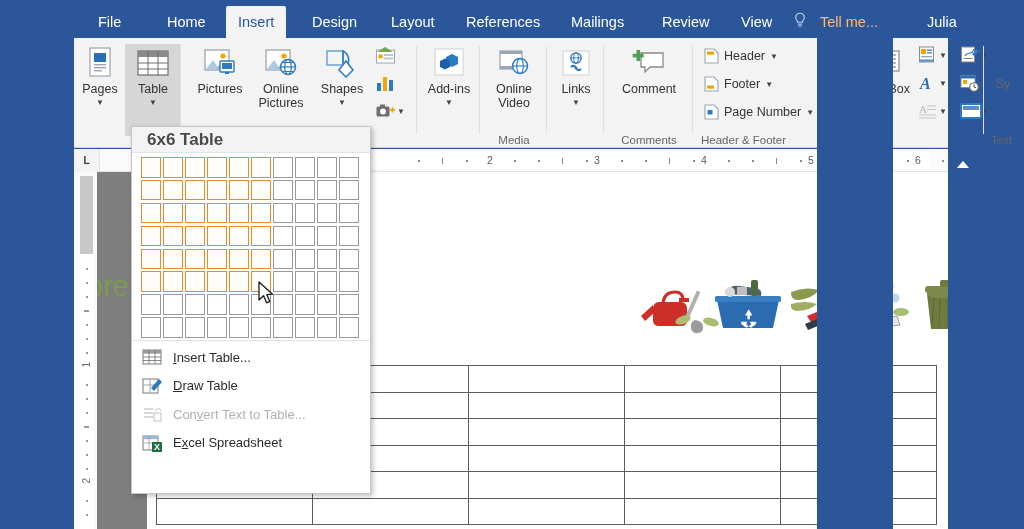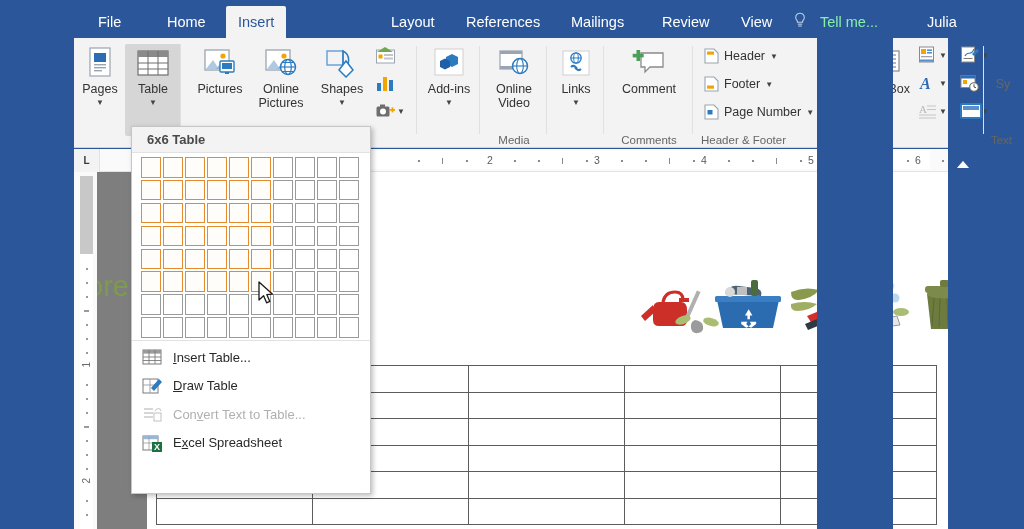--- a/index.html
+++ b/index.html
@@ -18,21 +18,21 @@
   }
   .tab {
     position: absolute; top: 6px; height: 32px;
     color: #ffffff; font-size: 14.5px; line-height: 26px;
     padding: 3px 12px 0 12px; white-space: nowrap; cursor: default;
   }
   .tab.active {
     background: #F3F3F3; color: #2B579A; border-radius: 2px 2px 0 0;
     padding-top: 3px;
   }
-  .tellme { color: #86efac; }
+  .tellme { color: #fdba74; }
   .bulb {
     position: absolute; top: 12px; width: 14px; height: 16px;
   }
   .bulb svg { display:block; }
   .user { color: #ffffff; font-size: 14.5px; }
 
   
   .ribbon {
     position: absolute; left: 74px; top: 38px; width: 874px; height: 110px;
     background: #F3F3F3;
@@ -73,21 +73,21 @@
   .tinybtn .tc { font-size: 8px; color:#444; }
 
   
   .dropdown {
     position: absolute; left: 131px; top: 126px; width: 240px; height: 368px;
     background: #FFFFFF; border: 1px solid #C6C6C6;
     box-shadow: 2px 2px 5px rgba(0,0,0,0.25); z-index: 40;
   }
   .dd-header {
     height: 26px; background: #F3F3F3; border-bottom: 1px solid #E2E2E2;
-    font-size: 13px; font-weight: bold; color: #4A4A4A;
+    font-size: 17px; font-weight: bold; color: #4A4A4A;
     display: flex; align-items: center; padding-left: 15px;
   }
   .grid { position: absolute; left: 9px; top: 30px; }
   .grow { display: flex; }
   .gcell {
     width: 20px; height: 20.5px; background: #fff;
     border: 1.6px solid #9A9A9A; margin: 0 2px 2.4px 0;
   }
   .gcell.on { border-color: #E68A2E; background: #FFFDFA; }
   .dd-sep { position:absolute; left:0; top: 213px; width:100%; height:1px; background:#E2E2E2; }
@@ -168,20 +168,21 @@
 </style>
 </head>
 <body>
 
 <div id="app">
 
   <div class="tabstrip">
     <div class="tab" style="left:86px;">File</div>
     <div class="tab" style="left:155px;">Home</div>
     <div class="tab active" style="left:226px;">Insert</div>
+    <div class="tab" style="left:300px;">Design</div>
     <div class="tab" style="left:379px;">Layout</div>
     <div class="tab" style="left:454px;">References</div>
     <div class="tab" style="left:559px;">Mailings</div>
     <div class="tab" style="left:650px;">Review</div>
     <div class="tab" style="left:729px;">View</div>
 
     <div class="bulb" style="left:793px;">
       <svg width="14" height="16" viewBox="0 0 14 16">
         <path d="M7 1.2c-2.5 0-4.3 1.9-4.3 4.2 0 1.7 1 2.7 1.7 3.6v1.3h5.2V9c.7-.9 1.7-1.9 1.7-3.6 0-2.3-1.8-4.2-4.3-4.2z" fill="none" stroke="#BACDE5" stroke-width="1.1"></path>
         <rect x="4.8" y="11.6" width="4.4" height="1.1" fill="#BACDE5"></rect>

